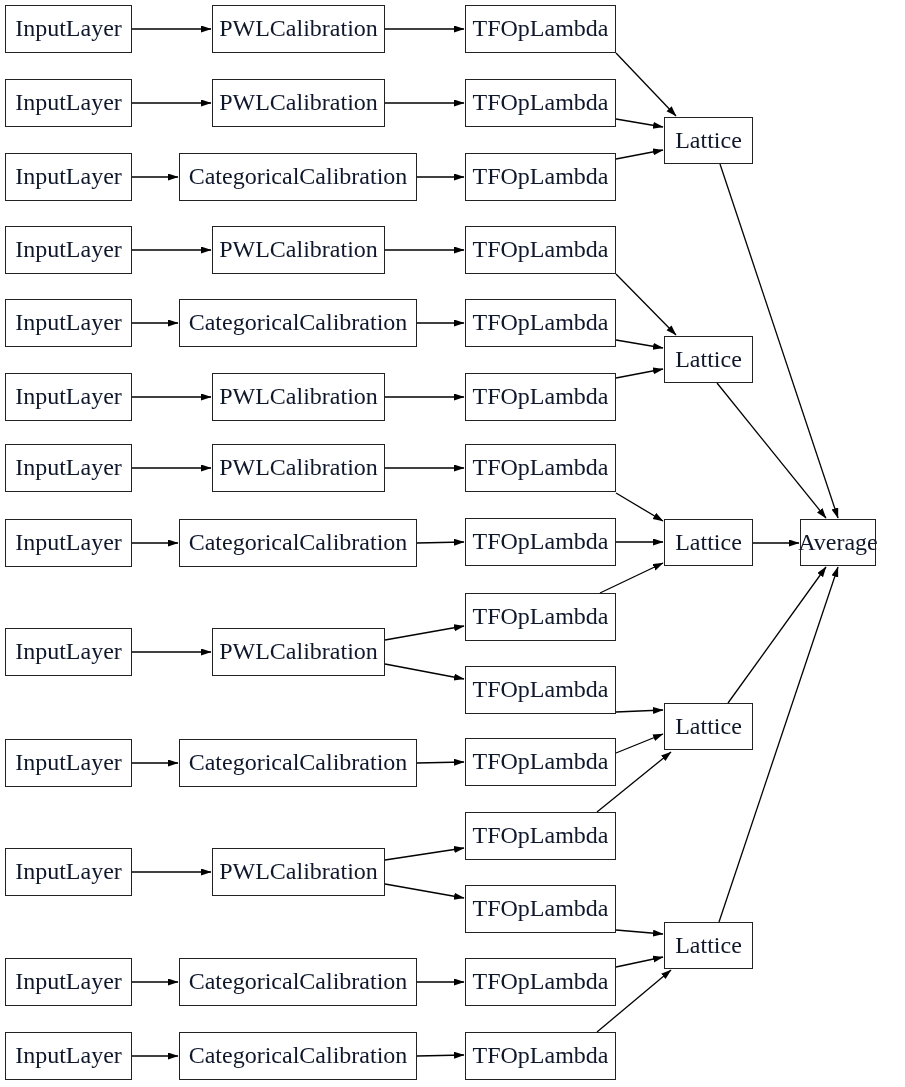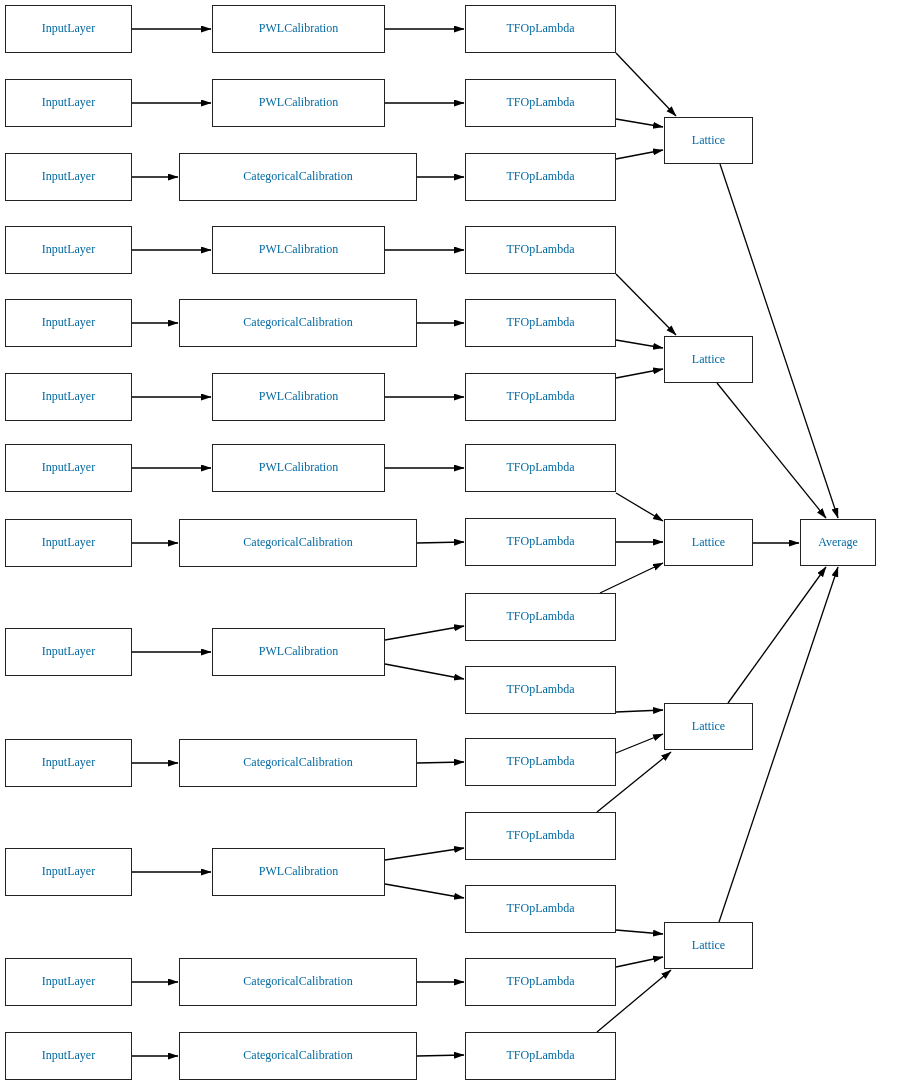--- a/index.html
+++ b/index.html
@@ -32,23 +32,23 @@
     position: absolute;
     box-sizing: border-box;
     background: var(--node-fill, #ffffff);
     border: 1.4px solid var(--node-border, #222222);
     display: flex;
     align-items: center;
     justify-content: center;
     z-index: 2;
   }
   .node span {
-    font-size: 12px;
+    font-size: 24px;
     line-height: 1;
-    color: #0369a1;
+    color: #0f172a;
     white-space: nowrap;
     padding-bottom: 2px;
   }
 </style>
 </head>
 <body>
 
 <div id="stage">
   <svg id="edges" xmlns="http://www.w3.org/2000/svg" viewBox="0 0 905 1087">
     <defs>

